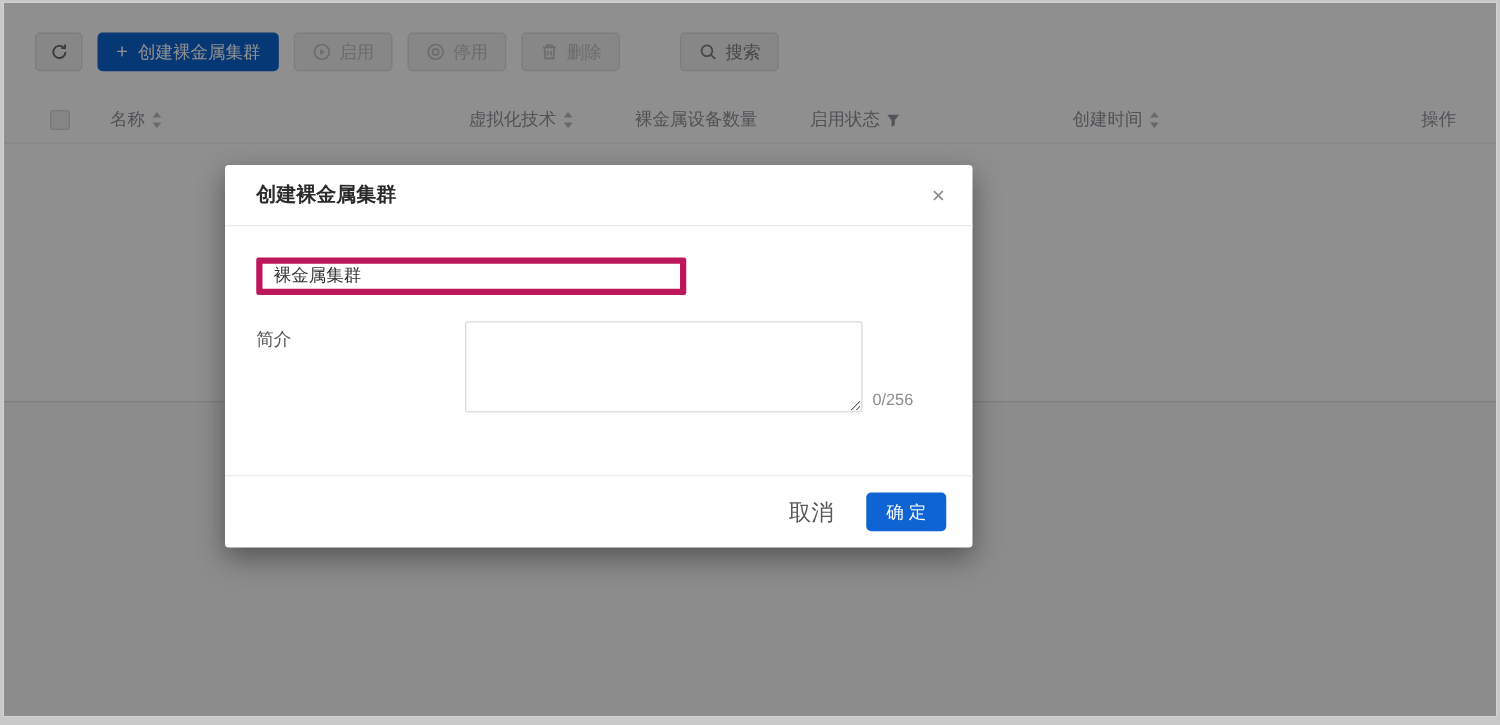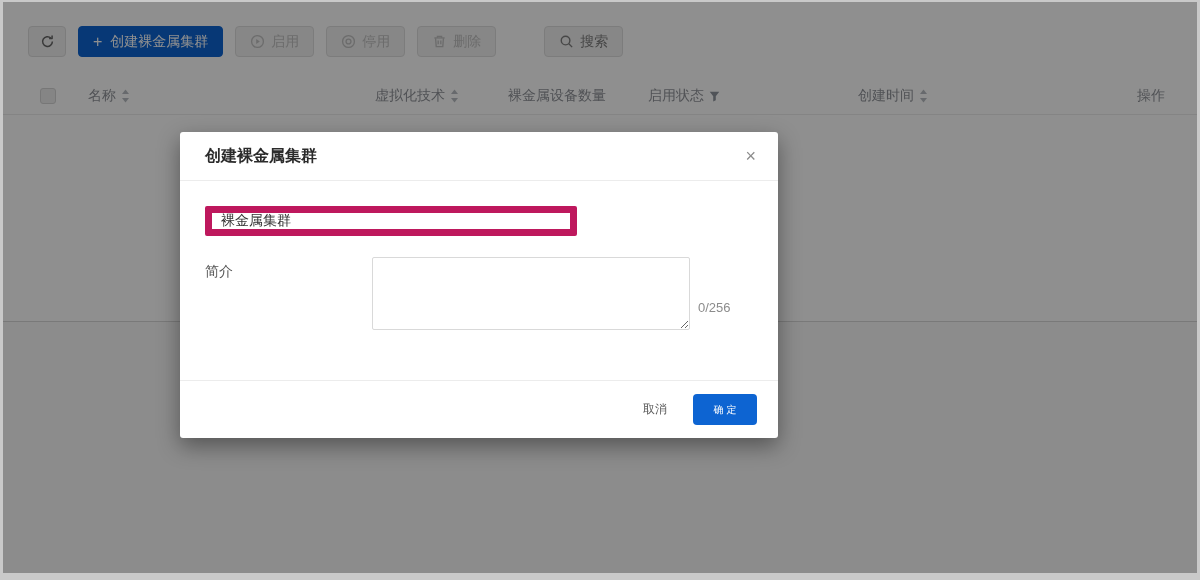--- a/index.html
+++ b/index.html
@@ -37,31 +37,31 @@
          font-size:14px;}
   .modal-header{height:49px;box-sizing:border-box;border-bottom:1px solid #ececec;display:flex;
                 align-items:center;padding:0 25px;}
   .modal-title{font-size:16px;font-weight:bold;color:#2b2b2b;}
   .modal-close{margin-left:auto;color:#8c8c8c;font-size:18px;line-height:1;cursor:pointer;
                transform:translateX(3px);}
   .modal-body{flex:1;padding:25px 0 0 25px;box-sizing:border-box;}
   .form-row{display:flex;margin-bottom:21px;}
   .form-label{width:167px;color:#555;padding-top:6px;box-sizing:border-box;}
   .req{color:#f5222d;margin-left:4px;}
-  .text-input{width:372px;height:30px;box-sizing:border-box;border:7px solid #be185d;border-radius:2px;
+  .text-input{width:344px;height:30px;box-sizing:border-box;border:5px solid #be185d;border-radius:2px;
               padding:0 9px;font-size:14px;color:#333;font-family:inherit;outline:none;}
   .textarea{width:318px;height:73px;box-sizing:border-box;border:1px solid #d9d9d9;border-radius:2px;
             padding:6px 9px;font-size:14px;color:#333;font-family:inherit;outline:none;resize:both;}
-  .counter{align-self:flex-end;margin-left:8px;margin-bottom:15px;color:#8c8c8c;font-size:13px;}
+  .counter{align-self:flex-end;margin-left:8px;margin-bottom:3px;color:#8c8c8c;font-size:13px;}
   .modal-footer{height:58px;box-sizing:border-box;border-top:1px solid #ececec;display:flex;
                 align-items:center;justify-content:flex-end;padding-right:21px;}
-  .cancel-btn{color:#595959;cursor:pointer;margin-right:20px;font-size:12px;background:none;border:none;
+  .cancel-btn{color:#595959;cursor:pointer;margin-right:20px;font-size:18px;background:none;border:none;
               font-family:inherit;}
   .ok-btn{min-width:64px;height:31px;background:var(--primary);color:#fff;border:none;border-radius:4px;
-          font-size:10px;cursor:pointer;font-family:inherit;padding:0 12px;}
+          font-size:14px;cursor:pointer;font-family:inherit;padding:0 12px;}
 </style>
 </head>
 <body>
 
 <div class="frame">
 <div class="viewport">
 
   <div class="page">
     <div class="card">
 

